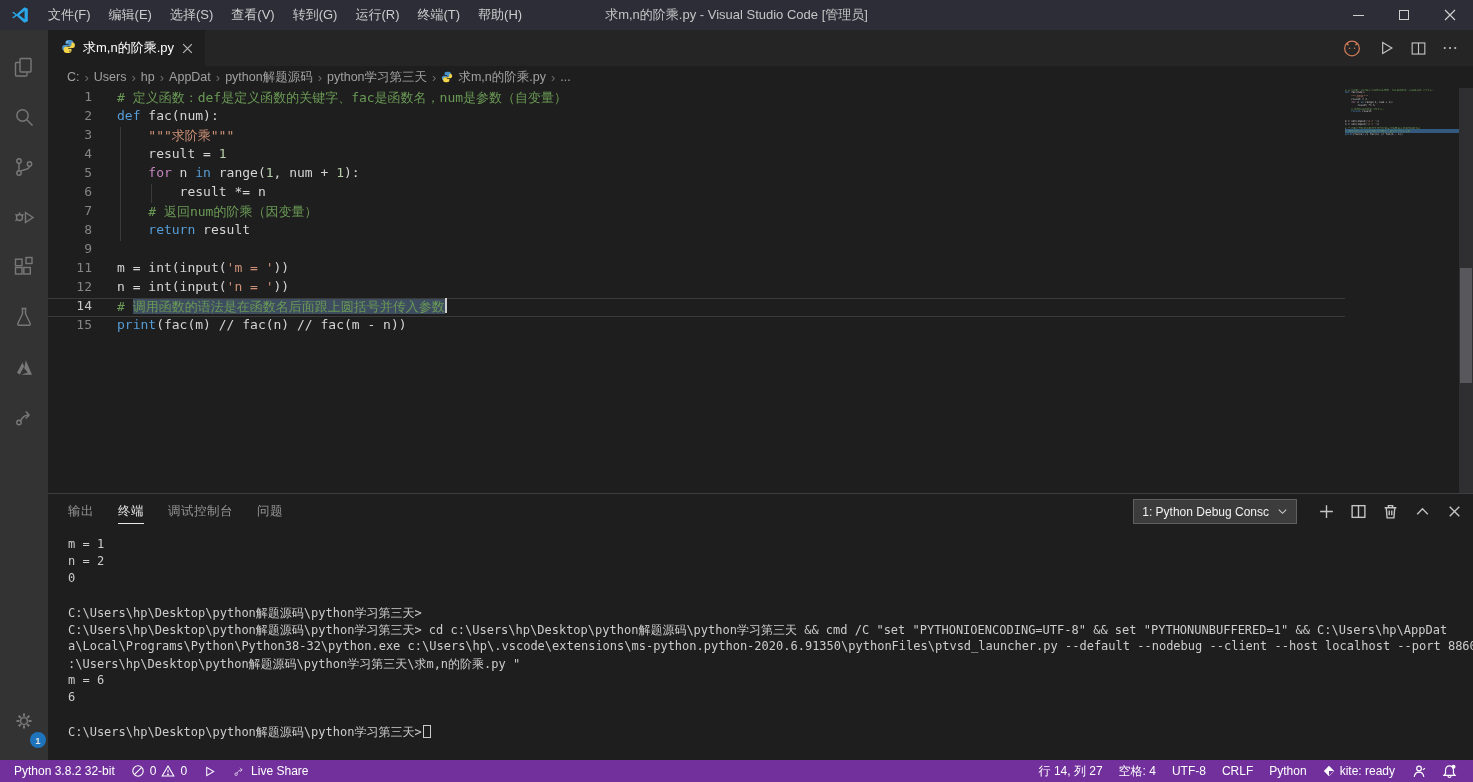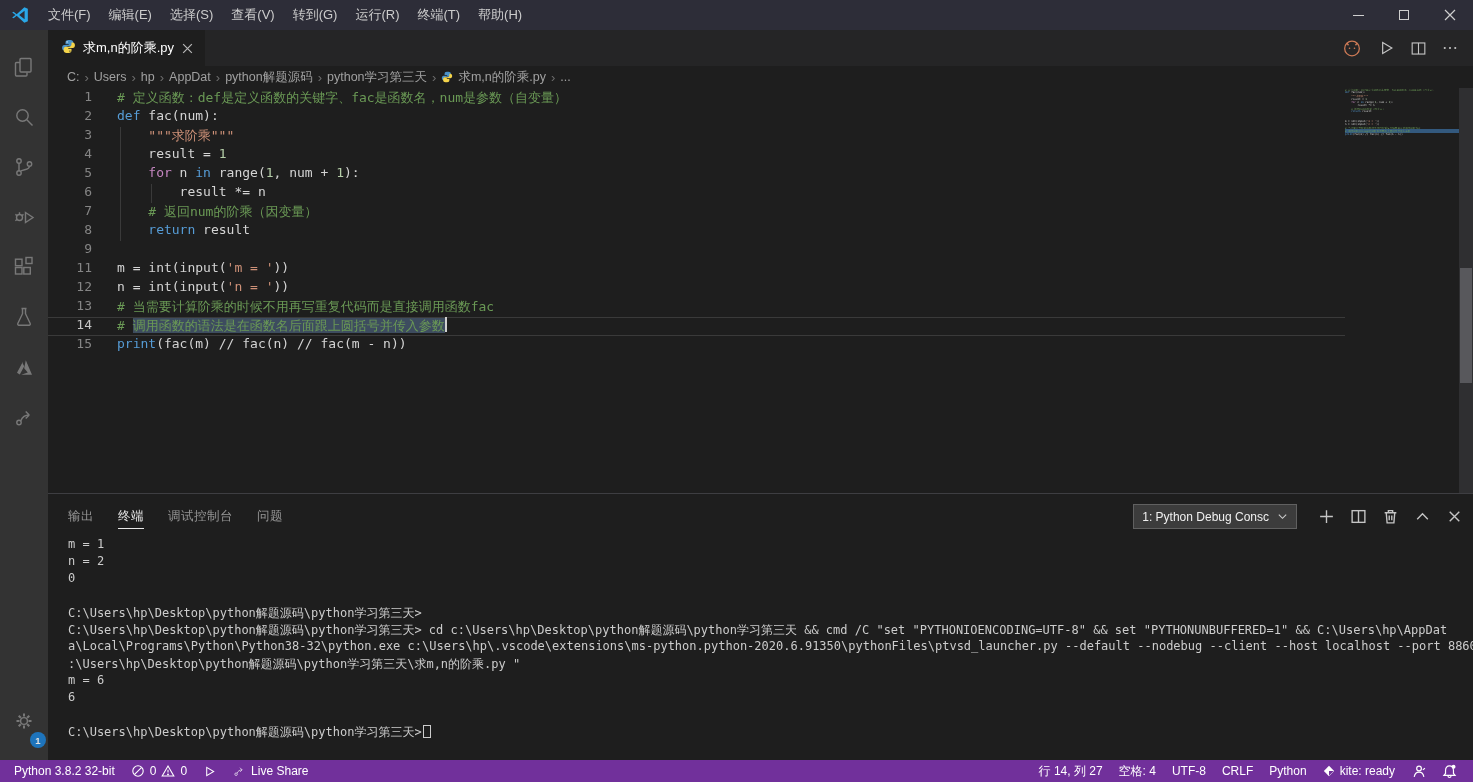--- a/index.html
+++ b/index.html
@@ -56,21 +56,21 @@
   .guide { position:absolute; top:0; bottom:0; width:1px; background:#3a3a3a; }
 
   .minimap { position:absolute; top:0; right:14px; width:114px; height:100%; overflow:hidden; }
   .mm-line { height:3.2px; line-height:3.2px; font:2.6px "DejaVu Sans Mono",monospace; white-space:pre; overflow:hidden; }
   .mm-line.mm-sel { background:#33597e; }
   .scrollbar { position:absolute; top:0; right:0; width:14px; height:100%; background:rgba(80,80,86,.35); }
   .scroll-thumb { position:absolute; left:1px; right:1px; top:180px; height:115px; background:rgba(140,140,146,.45); }
 
   
   .panel { height:267px; flex:none; border-top:1px solid #3e3e42; display:flex; flex-direction:column; background:#1e1e1e; }
-  .panel-header { height:35px; flex:none; display:flex; align-items:flex-end; padding:0 10px 0 20px; }
+  .panel-header { height:35px; flex:none; display:flex; align-items:center; padding:0 10px 0 20px; }
   .panel-tabs { display:flex; gap:24px; }
   .panel-tab { font-size:12.5px; color:#969696; letter-spacing:.5px; padding:4px 0 3px; cursor:default; }
   .panel-tab.active { color:#e7e7e7; border-bottom:1px solid #e7e7e7; }
   .panel-actions { margin-left:auto; display:flex; align-items:center; gap:15px; }
   .pa-icon svg { stroke:#c5c5c5; fill:none; stroke-width:1.3; display:block; }
   .term-dropdown { height:25px; background:#3c3c3c; border:1px solid #606060; display:flex; align-items:center; gap:8px; padding:0 8px; font-size:12px; color:#f0f0f0; margin-right:6px; white-space:nowrap; }
   .terminal { flex:1; overflow:hidden; padding:8px 0 0 20px; }
   .t-line { height:17px; line-height:17px; font:12px "DejaVu Sans Mono","Liberation Mono",monospace; color:#cccccc; white-space:pre; overflow:hidden; }
   .t-cursor { display:inline-block; width:8px; height:13px; border:1px solid #cccccc; vertical-align:-2px; margin-left:1px; }
 
@@ -94,20 +94,21 @@
     <div class="menu-bar">
         <div class="menu-item">文件(F)</div>
         <div class="menu-item">编辑(E)</div>
         <div class="menu-item">选择(S)</div>
         <div class="menu-item">查看(V)</div>
         <div class="menu-item">转到(G)</div>
         <div class="menu-item">运行(R)</div>
         <div class="menu-item">终端(T)</div>
         <div class="menu-item">帮助(H)</div>
       </div>
+    <div class="window-title">求m,n的阶乘.py - Visual Studio Code [管理员]</div>
     <div class="win-btns">
       <div class="win-btn">
           <span class="glyph-min"></span>
         </div>
       <div class="win-btn">
           <span class="glyph-max"></span>
         </div>
       <div class="win-btn">
         <svg class="glyph-close" viewBox="0 0 12 12">
             <path d="M1 1 11 11 M11 1 1 11" stroke="#cfcfcf" stroke-width="1.2"></path>
@@ -289,24 +290,20 @@
               <span class="ln">9</span>
               <span class="code"></span>
             </div>
             <div class="code-line">
               <span class="ln">11</span>
               <span class="code"><span class="tok-plain">m = int(input(</span><span class="tok-str">'m = '</span><span class="tok-plain">))</span></span>
             </div>
             <div class="code-line">
               <span class="ln">12</span>
               <span class="code"><span class="tok-plain">n = int(input(</span><span class="tok-str">'n = '</span><span class="tok-plain">))</span></span>
-            </div>
-            <div class="code-line">
-              <span class="ln">13</span>
-              <span class="code"><span class="tok-comment"># 当需要计算阶乘的时候不用再写重复代码而是直接调用函数fac</span></span>
             </div>
             <div class="code-line current">
               <span class="ln active">14</span>
               <span class="code"><span class="tok-comment"># </span><span class="tok-comment sel">调用函数的语法是在函数名后面跟上圆括号并传入参数</span><span class="cursor"></span></span>
             </div>
             <div class="code-line">
               <span class="ln">15</span>
               <span class="code"><span class="tok-kw">print</span><span class="tok-plain">(fac(m) // fac(n) // fac(m - n))</span></span>
             </div>
           </div>

